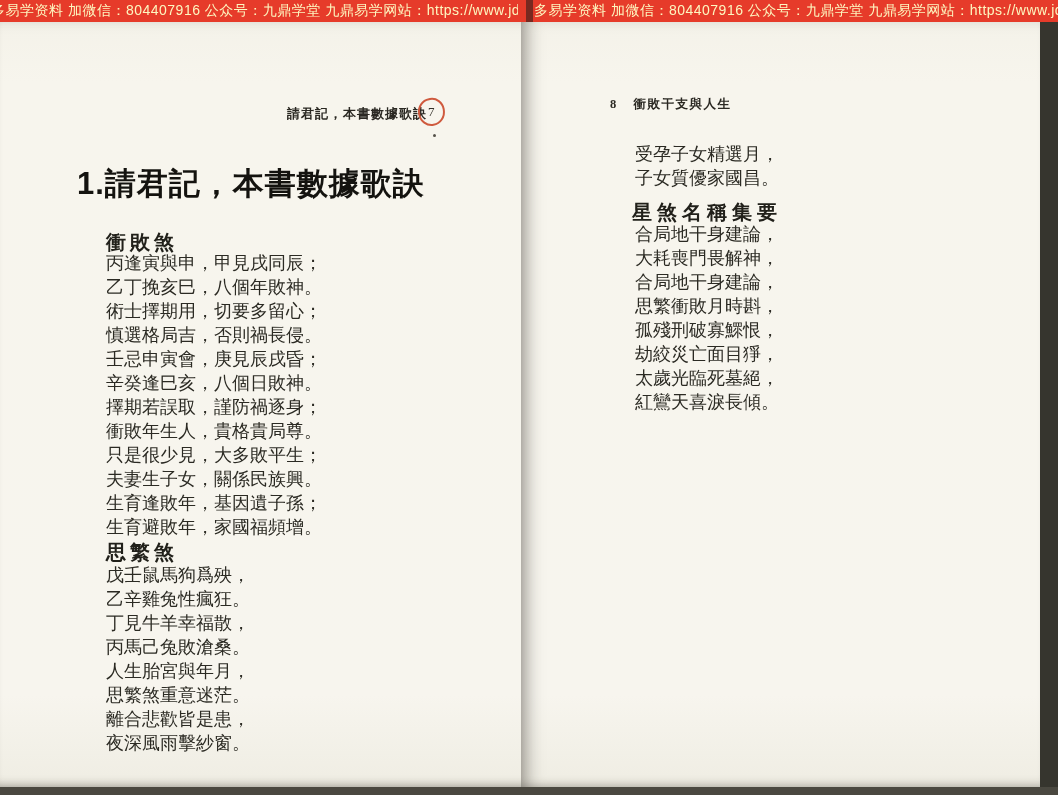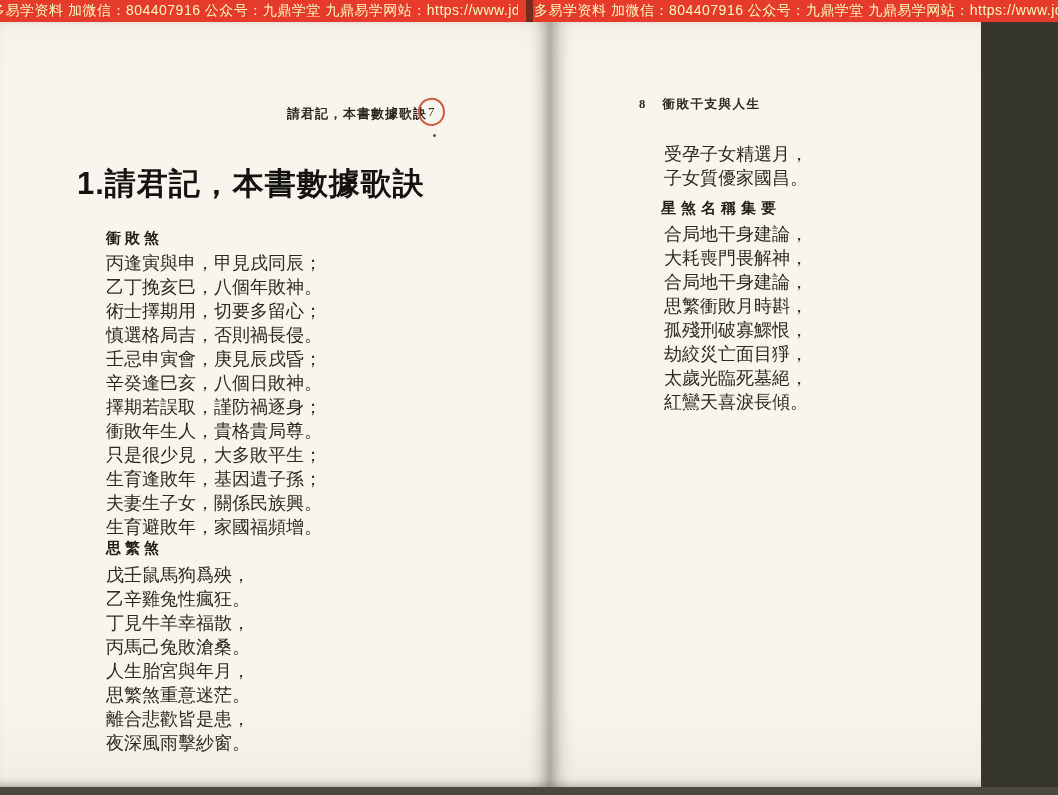--- a/index.html
+++ b/index.html
@@ -36,21 +36,21 @@
     position:absolute;top:22px;height:765px;
     background:
       linear-gradient(180deg,#f4f2e9 0%,#f7f5ed 8%,#f7f5ee 88%,#efede3 100%);
   }
   .page.left{
     left:0;width:551px;
     box-shadow:inset -14px 0 18px -10px rgba(45,42,35,0.55),
                inset 0 -8px 10px -7px rgba(45,42,35,0.35);
   }
   .page.right{
-    left:550px;width:431px;
+    left:521px;width:519px;
     box-shadow:inset 14px 0 18px -10px rgba(45,42,35,0.5),
                inset 0 -8px 10px -7px rgba(45,42,35,0.3);
   }
   .bottom-strip{
     position:absolute;left:0;top:787px;width:1058px;height:8px;
     background:#4a4840;
   }
   
   .running-header-left{
     position:absolute;left:287px;top:83px;
@@ -73,21 +73,21 @@
     background:#55524a;border-radius:50%;
   }
   .chapter-title{
     position:absolute;left:77px;top:141px;
     font-family:"Liberation Sans","DejaVu Sans",sans-serif;
     font-weight:900;font-size:31px;letter-spacing:1px;
     color:#14130f;white-space:nowrap;
   }
   .verse-heading{
     position:absolute;
-    font-size:15px;font-weight:bold;letter-spacing:4px;
+    font-size:20px;font-weight:bold;letter-spacing:4px;
     color:#21201a;white-space:nowrap;
   }
   .verse-block{
     position:absolute;
     font-size:18px;line-height:24px;
     color:#2b2a23;white-space:nowrap;
   }
   .lh-s0{left:106px;top:229px;}
   .lh-s0-heading{left:106px;top:207px;}
   .lh-s1-heading{left:106px;top:517px;}
@@ -125,22 +125,22 @@
   <div class="verse-block lh-s0">
     <div>丙逢寅與申，甲見戌同辰；</div>
     <div>乙丁挽亥巳，八個年敗神。</div>
     <div>術士擇期用，切要多留心；</div>
     <div>慎選格局吉，否則禍長侵。</div>
     <div>壬忌申寅會，庚見辰戌昏；</div>
     <div>辛癸逢巳亥，八個日敗神。</div>
     <div>擇期若誤取，謹防禍逐身；</div>
     <div>衝敗年生人，貴格貴局尊。</div>
     <div>只是很少見，大多敗平生；</div>
+    <div>夫妻生子女，關係民族興。</div>
     <div>生育逢敗年，基因遺子孫；</div>
-    <div>夫妻生子女，關係民族興。</div>
     <div>生育避敗年，家國福頻增。</div>
   </div>
 
   <div class="verse-heading lh-s1-heading">思繁煞</div>
   <div class="verse-block lh-s1">
     <div>戊壬鼠馬狗爲殃，</div>
     <div>乙辛雞兔性瘋狂。</div>
     <div>丁見牛羊幸福散，</div>
     <div>丙馬己兔敗滄桑。</div>
     <div>人生胎宮與年月，</div>

